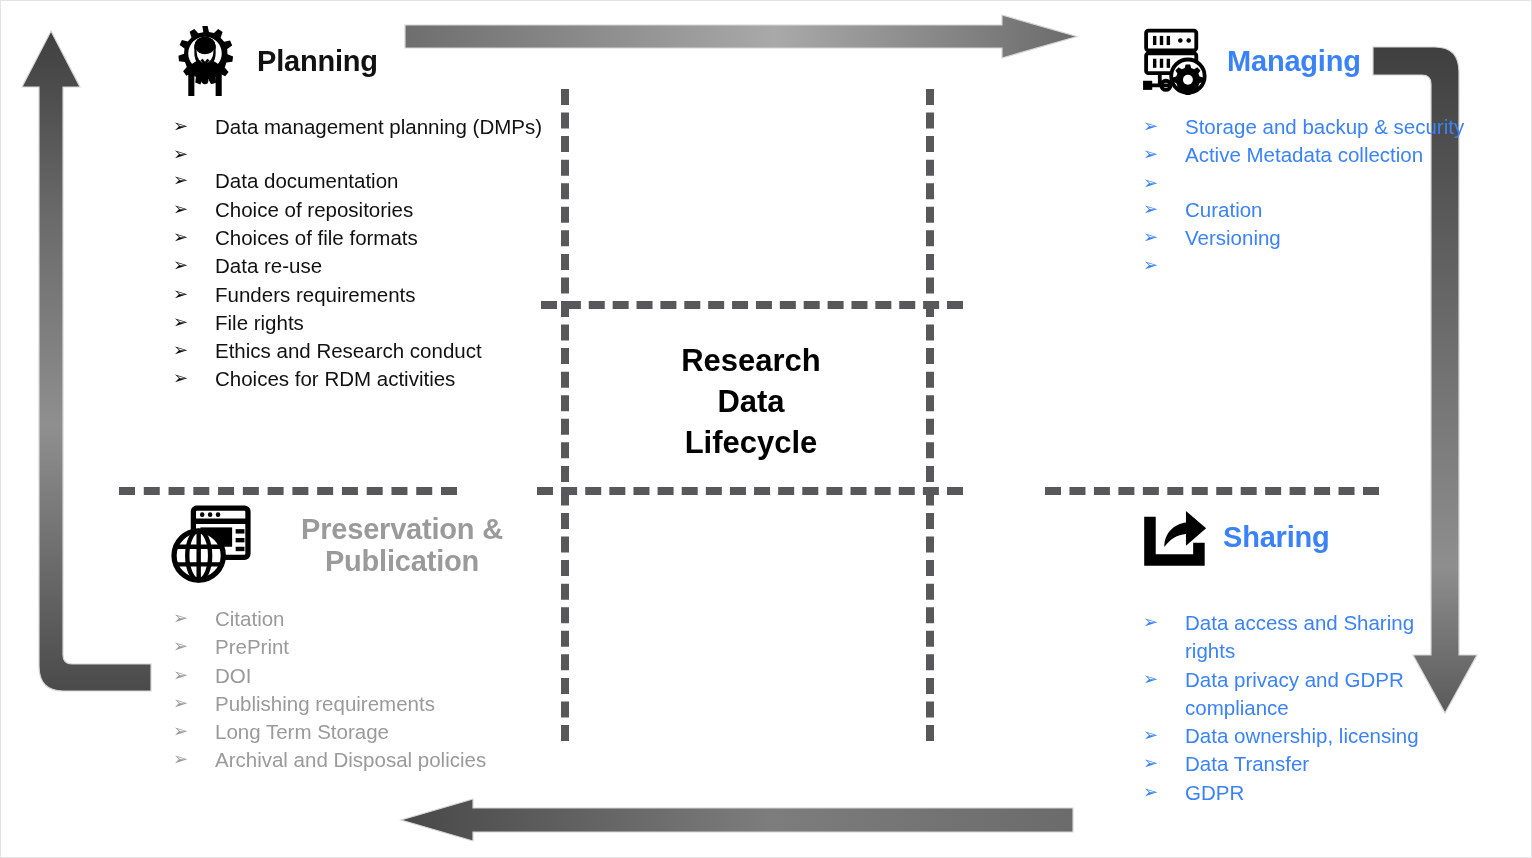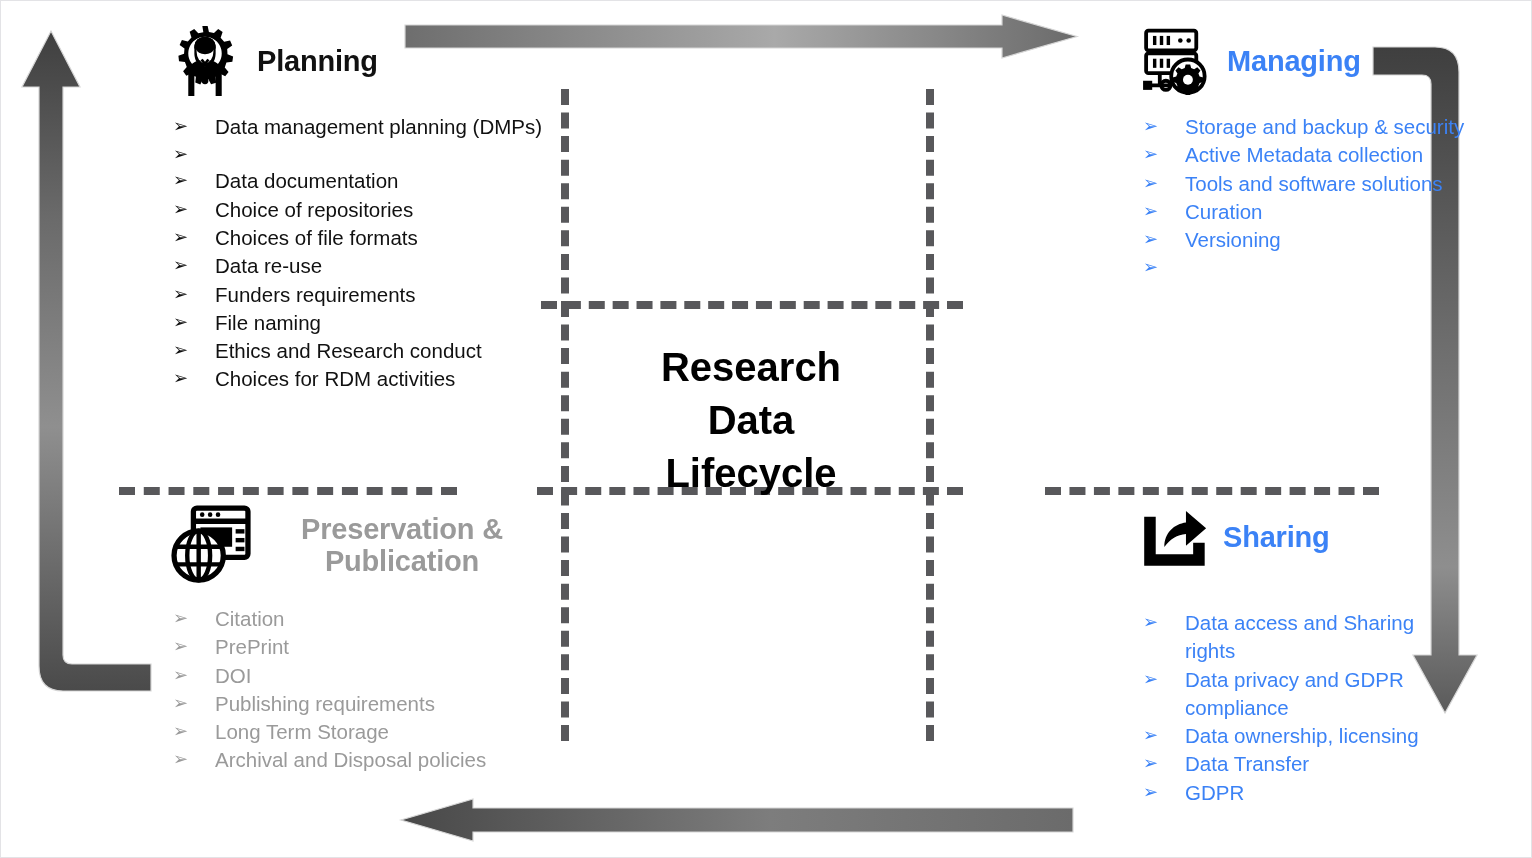--- a/index.html
+++ b/index.html
@@ -84,21 +84,21 @@
     border-left: 8px dashed #58585b;
   }
 
   
   #center-label {
     position: absolute;
     left: 600px;
     top: 340px;
     width: 300px;
     text-align: center;
-    font-size: 40px;
+    font-size: 31px;
     font-weight: bold;
     line-height: 1.32;
     color: #000000;
   }
 
   
   .arrow-svg { position: absolute; overflow: visible; }
 </style>
 </head>
 <body>
@@ -203,21 +203,21 @@
       <li class="bullet">
           <span class="marker">➢</span>
           <span class="btext">Data re-use</span>
         </li>
       <li class="bullet">
           <span class="marker">➢</span>
           <span class="btext">Funders requirements</span>
         </li>
       <li class="bullet">
           <span class="marker">➢</span>
-          <span class="btext">File naming</span>
+          <span class="btext">File rights</span>
         </li>
       <li class="bullet">
           <span class="marker">➢</span>
           <span class="btext">Ethics and Research conduct</span>
         </li>
       <li class="bullet">
           <span class="marker">➢</span>
           <span class="btext">Choices for RDM activities</span>
         </li>
     </ul>
@@ -251,21 +251,20 @@
       <li class="bullet">
           <span class="marker">➢</span>
           <span class="btext">Storage and backup &amp; security</span>
         </li>
       <li class="bullet">
           <span class="marker">➢</span>
           <span class="btext">Active Metadata collection</span>
         </li>
       <li class="bullet">
           <span class="marker">➢</span>
-          <span class="btext">Tools and software solutions</span>
         </li>
       <li class="bullet">
           <span class="marker">➢</span>
           <span class="btext">Curation</span>
         </li>
       <li class="bullet">
           <span class="marker">➢</span>
           <span class="btext">Versioning</span>
         </li>
       <li class="bullet">

